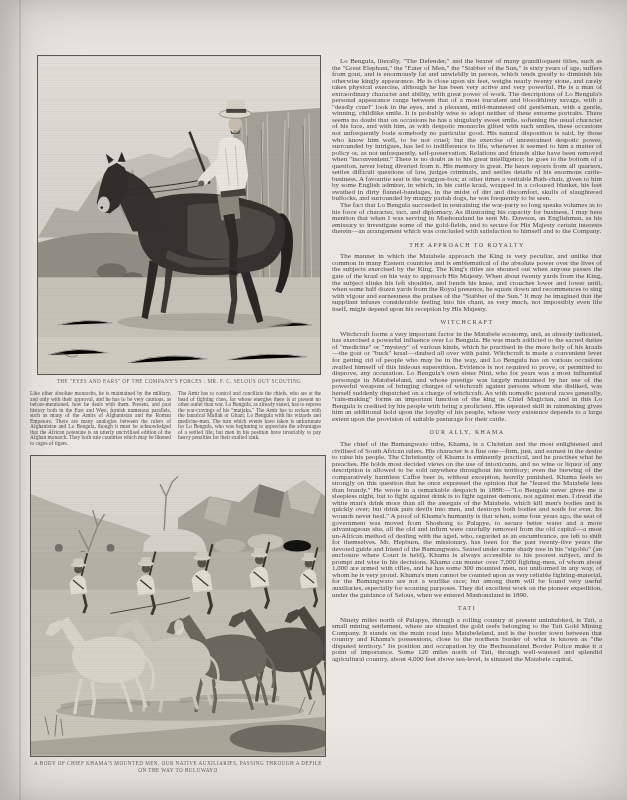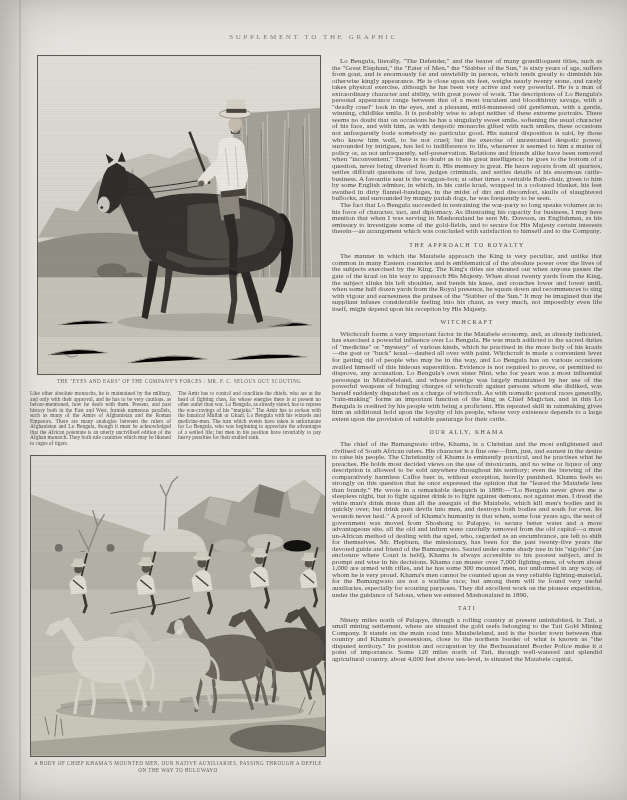--- a/index.html
+++ b/index.html
@@ -38,21 +38,20 @@
   .rightcol h3{
     margin:7px 0 5px;text-align:center;font-weight:normal;
     font-size:6px;letter-spacing:1.4px;color:#4c4a44;
   }
 </style>
 </head>
 <body>
 
 <div class="page">
 
-  <div class="masthead">SUPPLEMENT TO THE GRAPHIC</div>
 
   <figure class="fig-top">
     <svg class="art" width="284" height="320" viewBox="0 0 283 319" xmlns="http://www.w3.org/2000/svg">
       <defs>
         <linearGradient id="sky1" x1="0" y1="0" x2="0" y2="1">
           <stop offset="0" stop-color="#e0ded7"></stop>
             <stop offset="1" stop-color="#cbc9c1"></stop>
         </linearGradient>
         <pattern id="hx1" width="2" height="2.4" patternUnits="userSpaceOnUse">
           <rect width="2" height="0.8" fill="#55534c" opacity="0.06"></rect>

